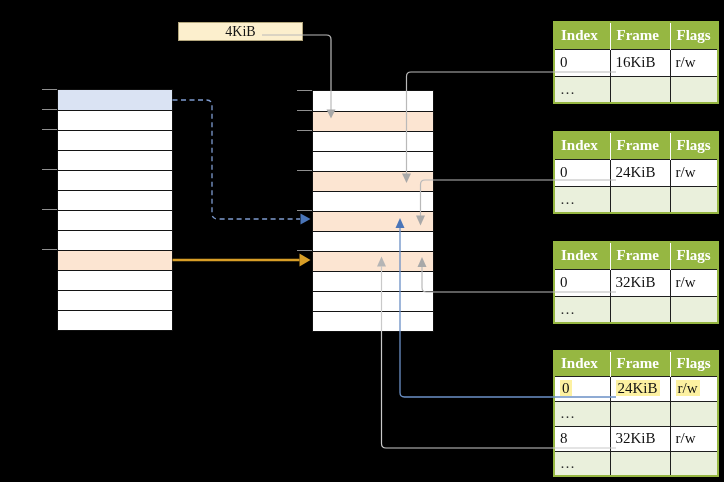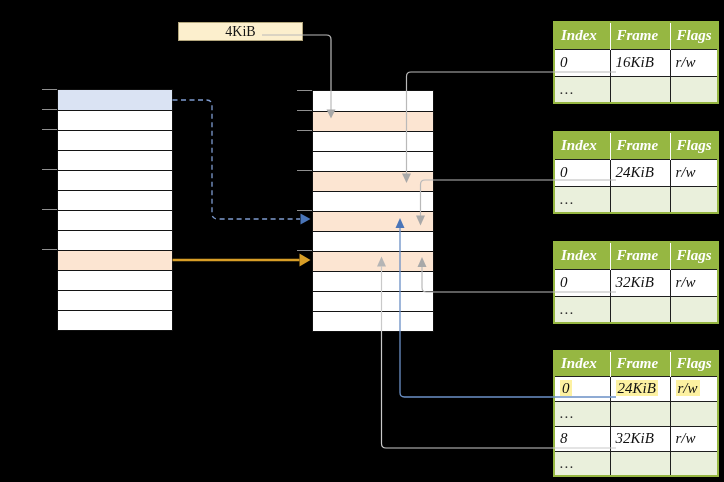--- a/index.html
+++ b/index.html
@@ -19,21 +19,21 @@
     border:1px solid #b3a67c;text-align:center;font-size:14px;line-height:17px;color:#141414;}
 
   
   table.pt{position:absolute;left:553px;width:164px;border-collapse:collapse;table-layout:fixed;
     background:#fff;}
   table.pt, table.pt td, table.pt th{box-sizing:border-box;}
   .pt th{color:#fff;font-weight:bold;text-align:left;padding:0 0 0 6px;
     border-left:1px solid #fff;font-size:15px;}
   .pt th:first-child{border-left:none;}
   .pt td{border:1px solid #1f1f1f;padding:0 0 0 5px;font-size:15px;color:#101010;}
-  .pt tr{height:27px;font-style:italic;}
+  .pt tr{height:27px;}
   .pt.compact tr{height:25px;}
   .pt tr.green td{color:#303030;}
   .pt1{top:21px;}  .pt2{top:131px;}  .pt3{top:241px;}  .pt4{top:350px;}
   .hl{padding:0 2px;}
 
   
   #connectors-layer{position:absolute;left:0;top:0;width:724px;height:482px;z-index:20;pointer-events:none;}
 </style>
 </head>
 <body>

